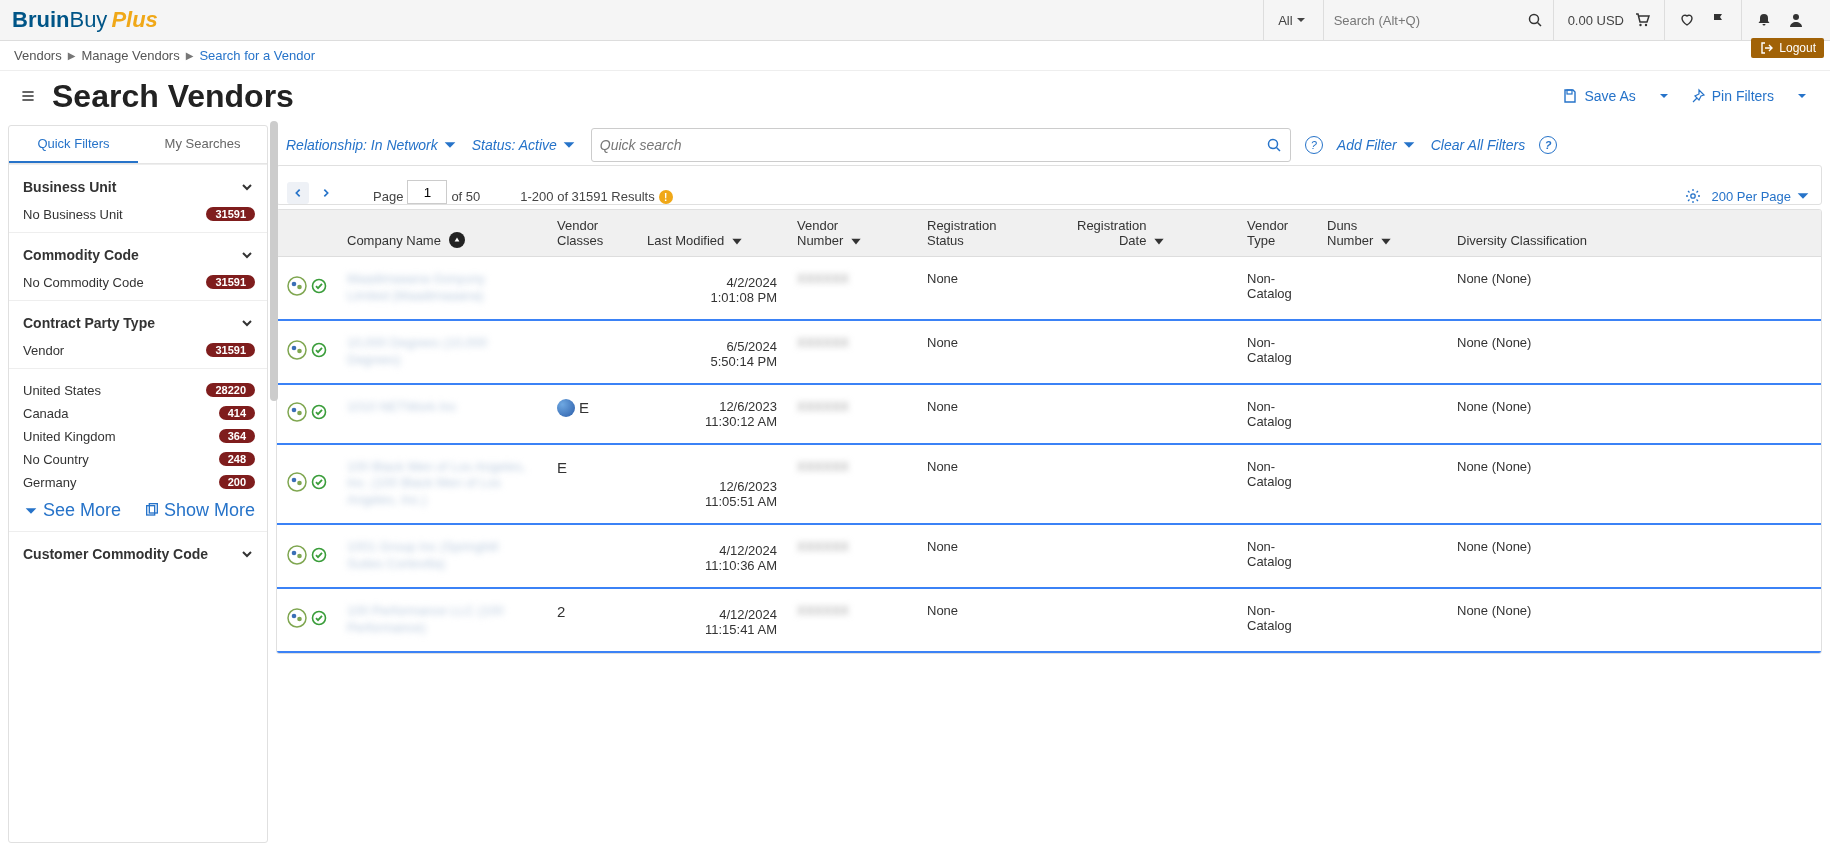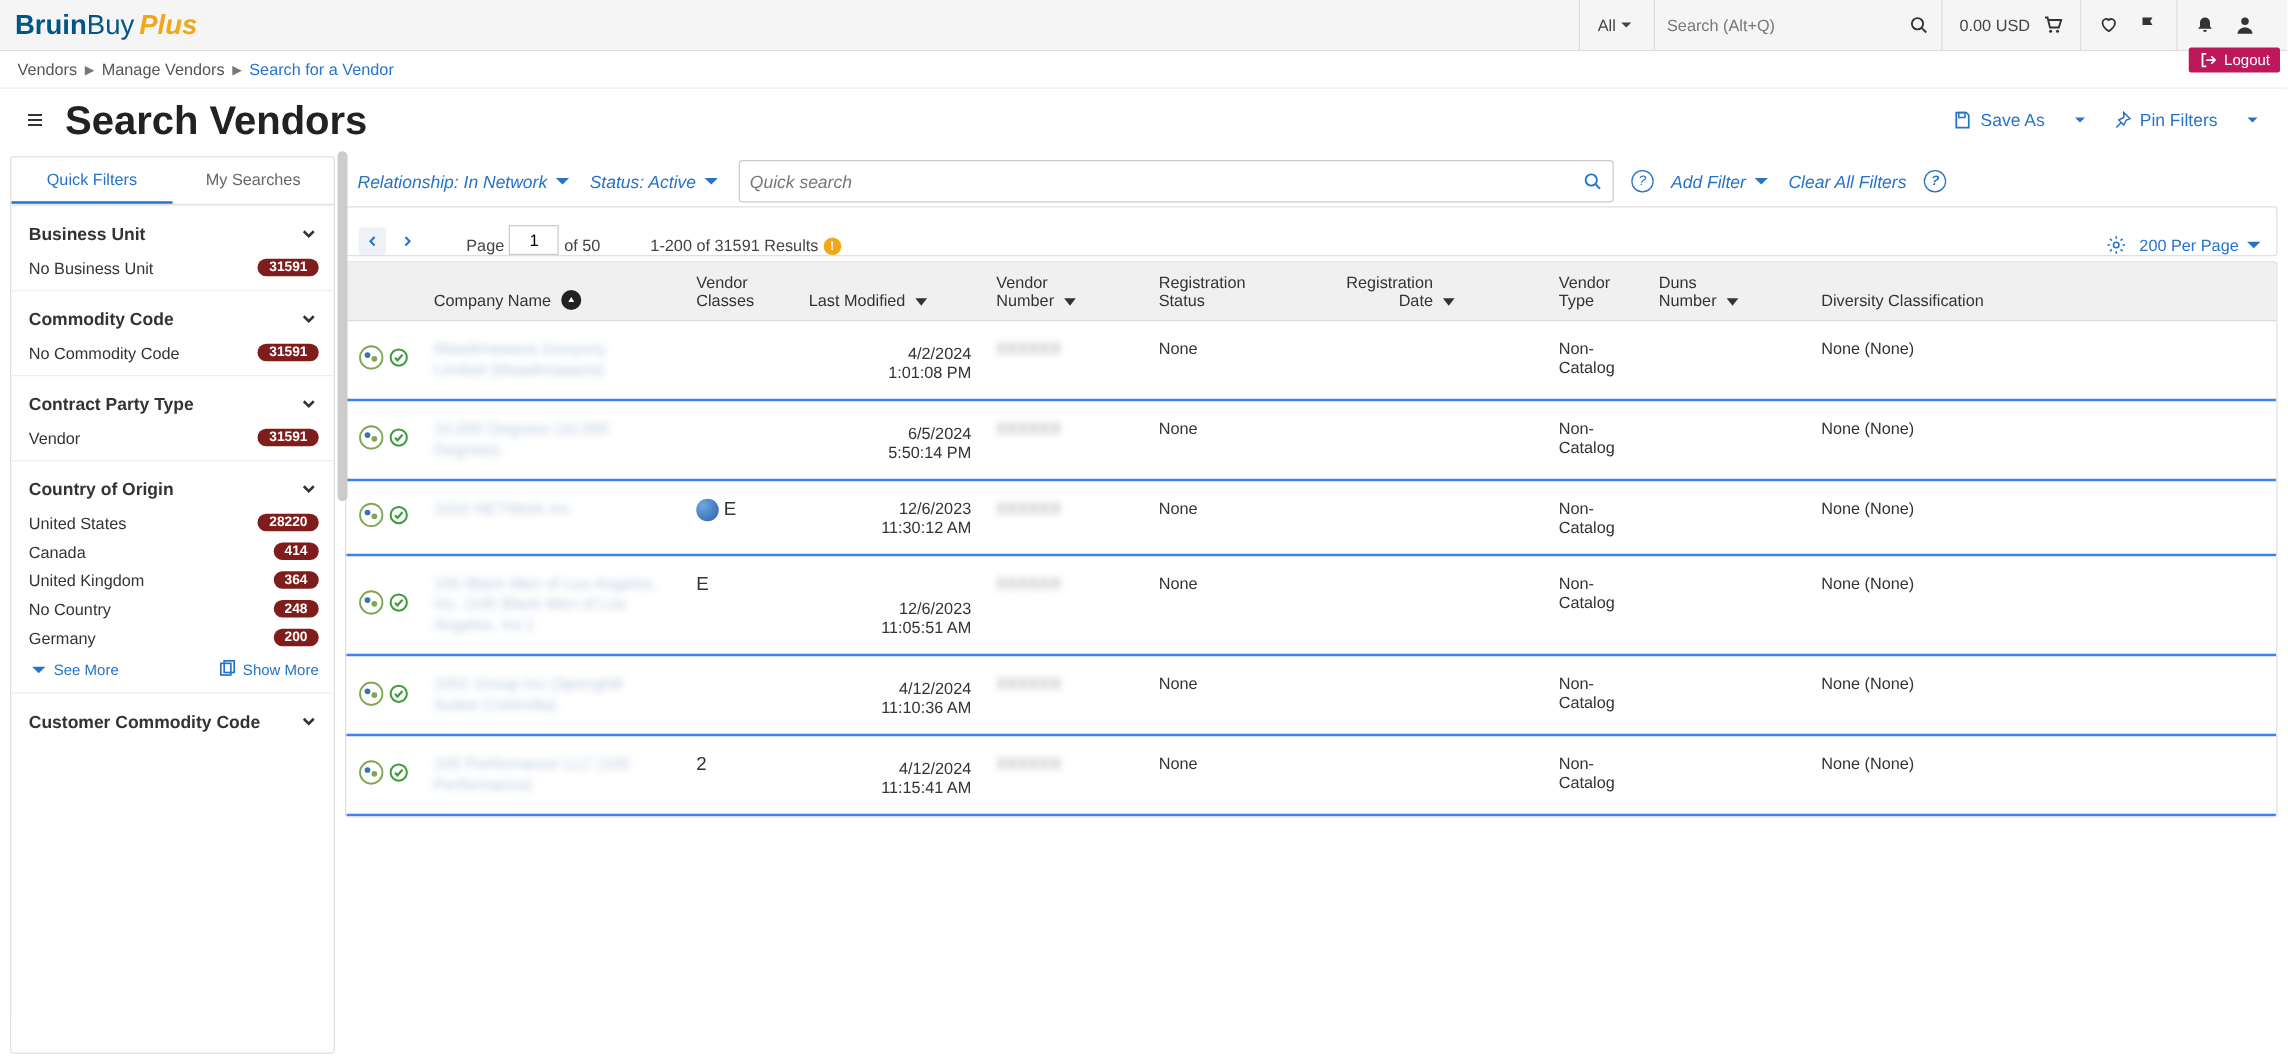--- a/index.html
+++ b/index.html
@@ -7,21 +7,21 @@
 .topbar { height: 41px; background: #f5f5f5; border-bottom: 1px solid #ddd; display: flex; align-items: center; padding: 0 12px; }
 .logo { font-size: 22px; font-weight: bold; }
 .logo-1 { color: #005587; }
 .logo-2 { color: #005587; font-weight: normal; }
 .logo-3 { color: #f0a818; font-style: italic; margin-left: 4px; }
 .topbar-spacer { flex: 1; }
 .top-item { height: 41px; display: flex; align-items: center; padding: 0 14px; border-left: 1px solid #ddd; color: #444; cursor: pointer; }
 .top-search { width: 230px; padding: 0 10px; display: flex; align-items: center; color: #777; }
 .top-search .icon { margin-left: auto; }
 .top-cart { display: flex; align-items: center; gap: 10px; }
-.logout-badge { background: #be185d; color: #fff; padding: 2px 8px; border-radius: 2px; font-size: 12px; display: flex; align-items: center; gap: 4px; }
+.logout-badge { background: #a16207; color: #fff; padding: 2px 8px; border-radius: 2px; font-size: 12px; display: flex; align-items: center; gap: 4px; }
 .icon { display: inline-flex; align-items: center; justify-content: center; }
 .icon svg { width: 16px; height: 16px; }
 .breadcrumb { height: 30px; display: flex; align-items: center; padding: 0 14px; font-size: 13px; color: #555; border-bottom: 1px solid #eee; background:#fff;}
 .breadcrumb .sep { margin: 0 6px; color: #777; font-size:10px; }
 .breadcrumb .last { color: #2673c9; }
 .page-header { height: 50px; display: flex; align-items: center; padding: 0 20px; }
 .hamb { margin-right: 16px; cursor: pointer; }
 .page-title { font-size: 32px; font-weight: bold; color: #222; }
 .header-actions { margin-left: auto; display: flex; align-items: center; gap: 18px; color: #2673c9; font-size: 14px; }
 .header-actions .act { display: flex; align-items: center; gap: 6px; cursor: pointer; }
@@ -30,21 +30,21 @@
 .sidebar { width: 260px; border: 1px solid #e0e0e0; margin: 4px 8px 8px 8px; border-radius: 3px; overflow: auto; background:#fff;}
 .tabs { display: flex; border-bottom: 1px solid #e5e5e5; }
 .tab { flex: 1; text-align: center; padding: 10px 6px; font-size: 13px; color: #666; cursor: pointer; }
 .tab.active { color: #2673c9; border-bottom: 2px solid #2673c9; font-weight: 500; }
 .filter-section { padding: 10px 12px 6px 14px; border-top: 1px solid #eee; }
 .filter-section:first-of-type { border-top:none; }
 .fs-head { display: flex; align-items: center; font-weight: bold; font-size: 14px; padding: 4px 0 8px 0; cursor: pointer; }
 .fs-head .chev { margin-left: auto; }
 .fs-row { display: flex; align-items: flex-start; padding: 4px 0; font-size: 13px; color: #333; cursor:pointer;}
 .count-pill { margin-left: auto; background: #7f1d1d; color: #fff; border-radius: 10px; padding: 1px 9px; font-size: 11px; font-weight: bold; }
-.side-links { display: flex; align-items: flex-end; padding: 6px 0 4px 0; font-size: 12px; color: #2673c9; }
+.side-links { display: flex; align-items: flex-end; padding: 6px 0 4px 0; font-size: 18px; color: #2673c9; }
 .side-links .left { display: flex; align-items: center; gap: 4px; cursor:pointer;}
 .side-links .right { margin-left: auto; display: flex; align-items: center; gap: 4px; cursor:pointer;}
 .main { flex: 1; padding: 4px 8px 8px 0; display: flex; flex-direction: column; position:relative;}
 .scroll-indicator { position:absolute; left:-6px; top:0; width:8px; height:280px; background:#ccc; border-radius:4px;}
 .filter-bar { height: 40px; display: flex; align-items: center; gap: 14px; padding: 0 10px; font-size: 14px; font-style: italic; }
 .filter-chip { color: #2673c9; cursor: pointer; display: flex; align-items: center; gap: 4px; }
 .quick-search-box { flex: 1; height: 34px; border: 1px solid #ccc; border-radius: 3px; display: flex; align-items: center; padding: 0 8px; color: #777; max-width: 700px; }
 .quick-search-box .si { margin-left: auto; color: #2673c9; }
 .help-circle { width: 18px; height: 18px; border: 1px solid #2673c9; border-radius: 50%; color: #2673c9; font-size: 11px; display: inline-flex; align-items: center; justify-content: center; }
 .link-blue { color: #2673c9; cursor: pointer; display: flex; align-items: center; gap: 4px; }
@@ -245,28 +245,20 @@
             </svg>
           </span>
       </div>
       <div class="fs-row">
         <span>Vendor</span>
         <span class="count-pill">31591</span>
       </div>
     </div>
 
     <div class="filter-section">
-      <div class="fs-head">
-        <span>Country of Origin</span>
-        <span class="chev icon">
-            <svg viewBox="0 0 16 16">
-              <path d="M4 6l4 4 4-4" stroke="#333" stroke-width="2" fill="none"></path>
-            </svg>
-          </span>
-      </div>
       <div class="fs-row">
           <span>United States</span>
           <span class="count-pill">28220</span>
         </div>
       <div class="fs-row">
           <span>Canada</span>
           <span class="count-pill">414</span>
         </div>
       <div class="fs-row">
           <span>United Kingdom</span>

